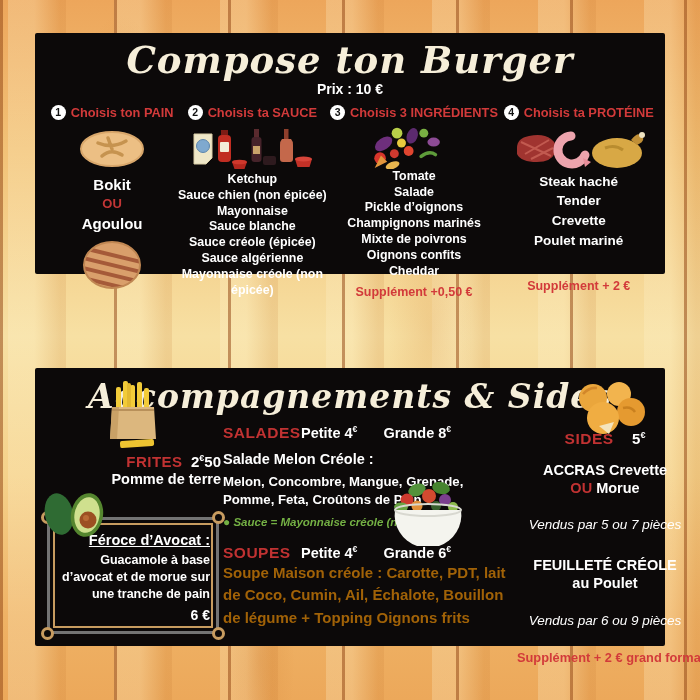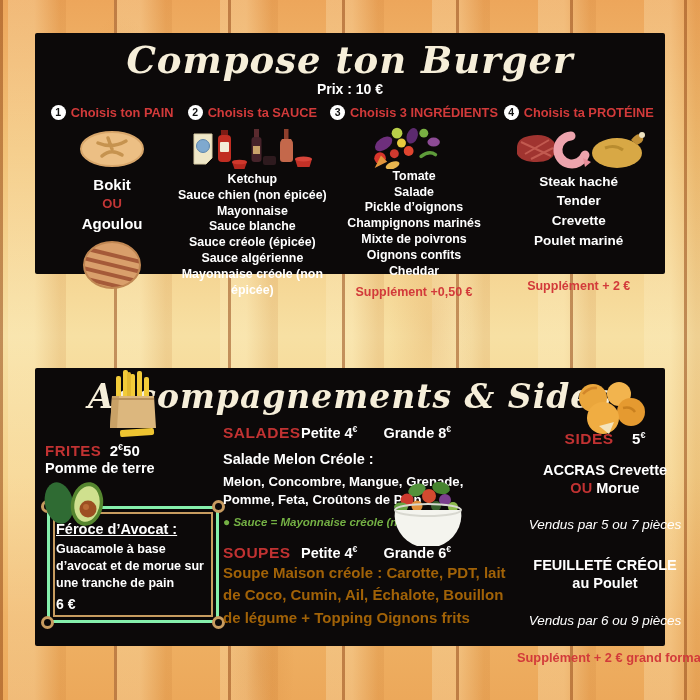--- a/index.html
+++ b/index.html
@@ -41,30 +41,30 @@
   .items { list-style:none; color:#fff; font-weight:bold; font-size:12.4px; line-height:1.28; }
   .items li { white-space:nowrap; }
   .items li.wrap { white-space:normal; }
   .supp { color:#d23a3a; font-weight:bold; font-size:12.5px; margin-top:5px; white-space:nowrap; }
   .col-4 .supp { margin-top:auto; margin-bottom:6px; }
   .bread-name { color:#fff; font-weight:bold; font-size:15px; margin-top:4px; }
   .or-label { color:#c33636; font-weight:bold; font-size:13px; margin-top:3px; }
   .icon-block { margin-top:2px; }
 
   
-  .p2-left { position:absolute; left:10px; top:0; width:176px; text-align:left; }
+  .p2-left { position:absolute; left:10px; top:11px; width:176px; text-align:right; }
   .frites-line { font-weight:bold; font-size:15px; margin-top:2px; }
   .frites-label { color:#c13232; letter-spacing:.5px; }
   .price-white { color:#fff; }
   sup.eur { font-size:60%; vertical-align:super; }
   .pomme { color:#fff; font-weight:bold; font-size:14.5px; margin-top:1px; }
   .feroce-wrap { position:relative; margin:30px 2px 0; }
   .avocado-pos { position:absolute; left:-6px; top:-34px; z-index:2; }
   .rope-box {
-    position:relative; border:3px solid #86efac; padding:12px 6px 8px;
+    position:relative; border:3px solid #737373; padding:12px 6px 8px;
     box-shadow: inset 0 0 0 3px #0c0909, inset 0 0 0 5px #c89c60;
   }
   .ring { position:absolute; width:13px; height:13px; border:3px solid #c89c60; border-radius:50%; background:#0c0909; }
   .ring.tl { left:-9px; top:-9px; } .ring.tr { right:-9px; top:-9px; }
   .ring.bl { left:-9px; bottom:-9px; } .ring.br { right:-9px; bottom:-9px; }
   .feroce-name { color:#fff; font-weight:bold; font-size:14.5px; text-decoration:underline; }
   .feroce-desc { color:#fff; font-weight:bold; font-size:12.5px; line-height:1.35; margin-top:4px; }
   .feroce-price { color:#fff; font-weight:bold; font-size:14px; margin-top:4px; }
 
   .p2-mid { position:absolute; left:188px; top:56px; width:292px; }

